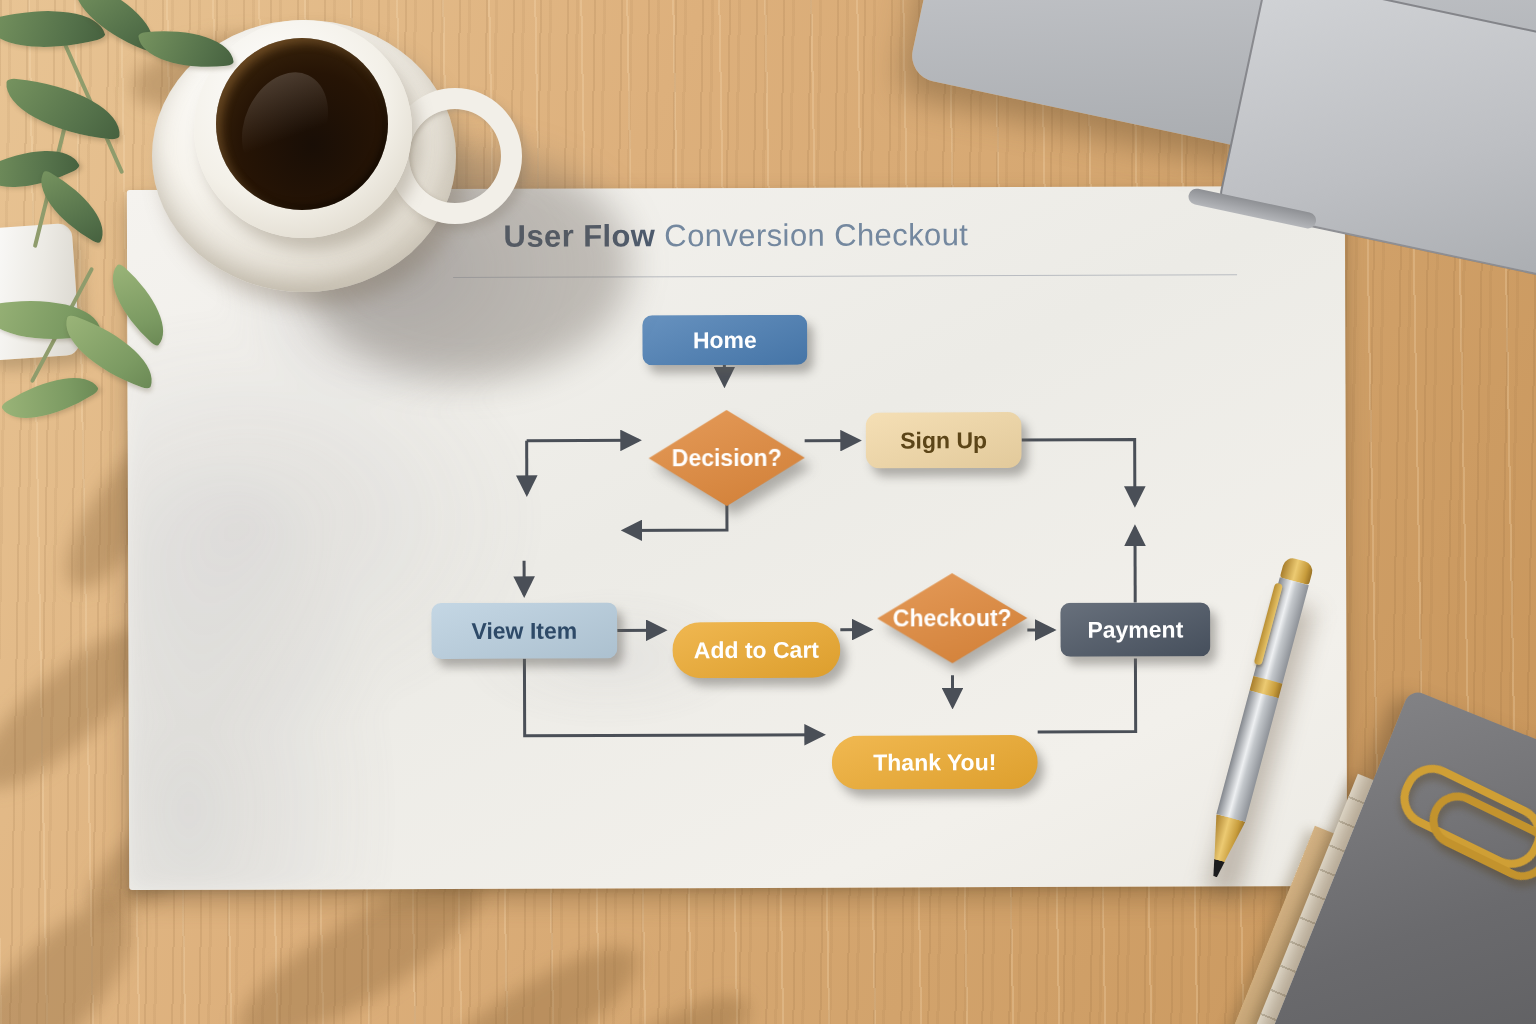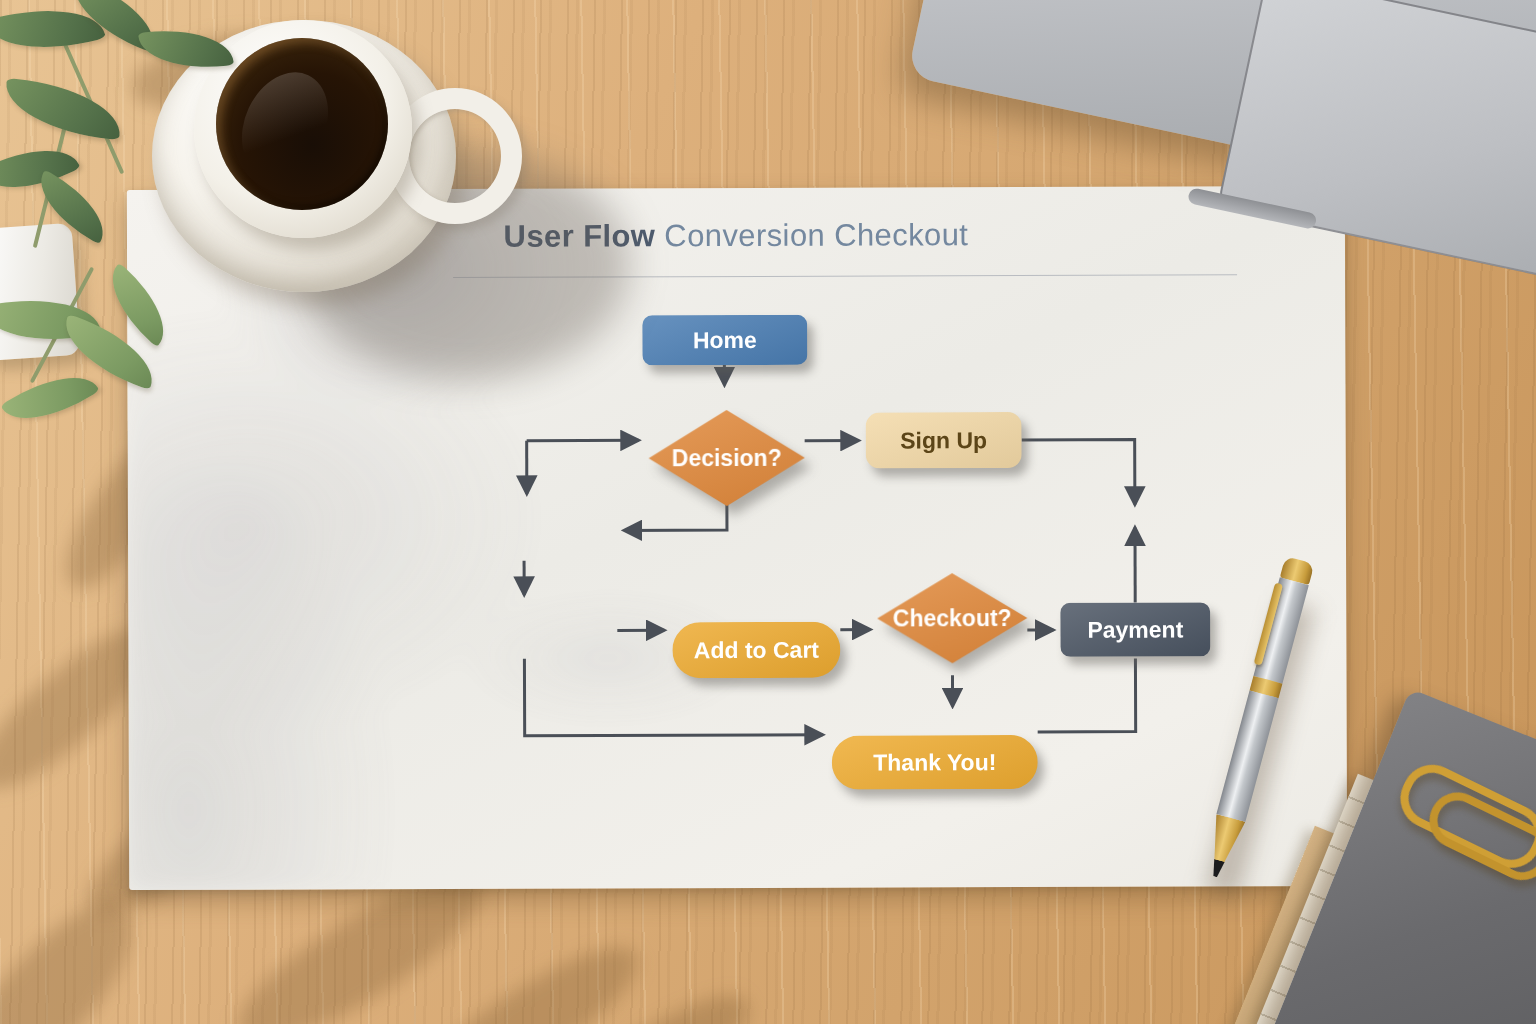--- a/index.html
+++ b/index.html
@@ -176,20 +176,23 @@
     <div class="node diamond" id="node-decision">
       <span>Decision?</span>
     </div>
   </div>
 
   <div class="node" id="node-signup">
     <span>Sign Up</span>
   </div>
 
 
+  <div class="node" id="node-view-item">
+    <span>View Item</span>
+  </div>
 
   <div class="node pill" id="node-add-to-cart">
     <span>Add to Cart</span>
   </div>
 
   <div class="diamond-wrap" id="wrap-checkout">
     <div class="node diamond" id="node-checkout">
       <span>Checkout?</span>
     </div>
   </div>

